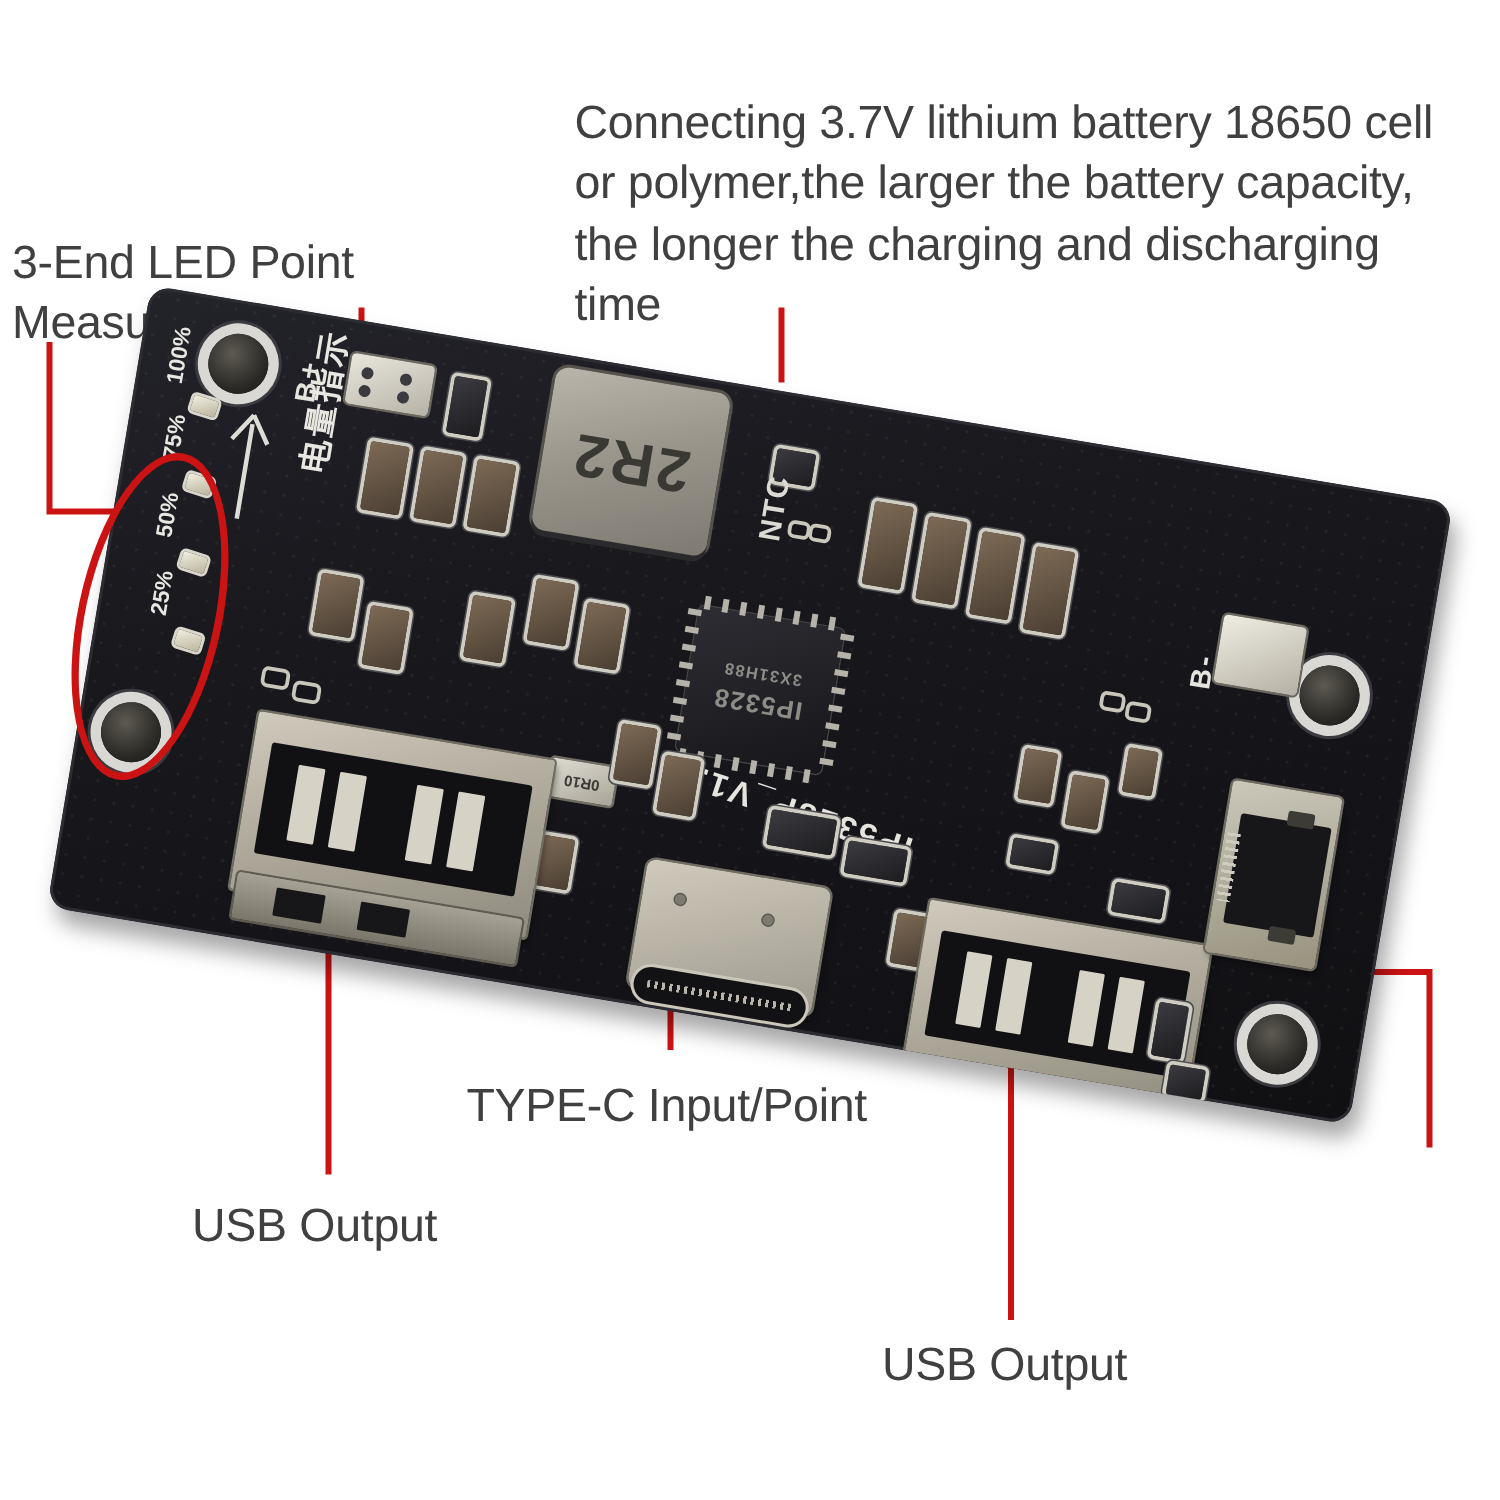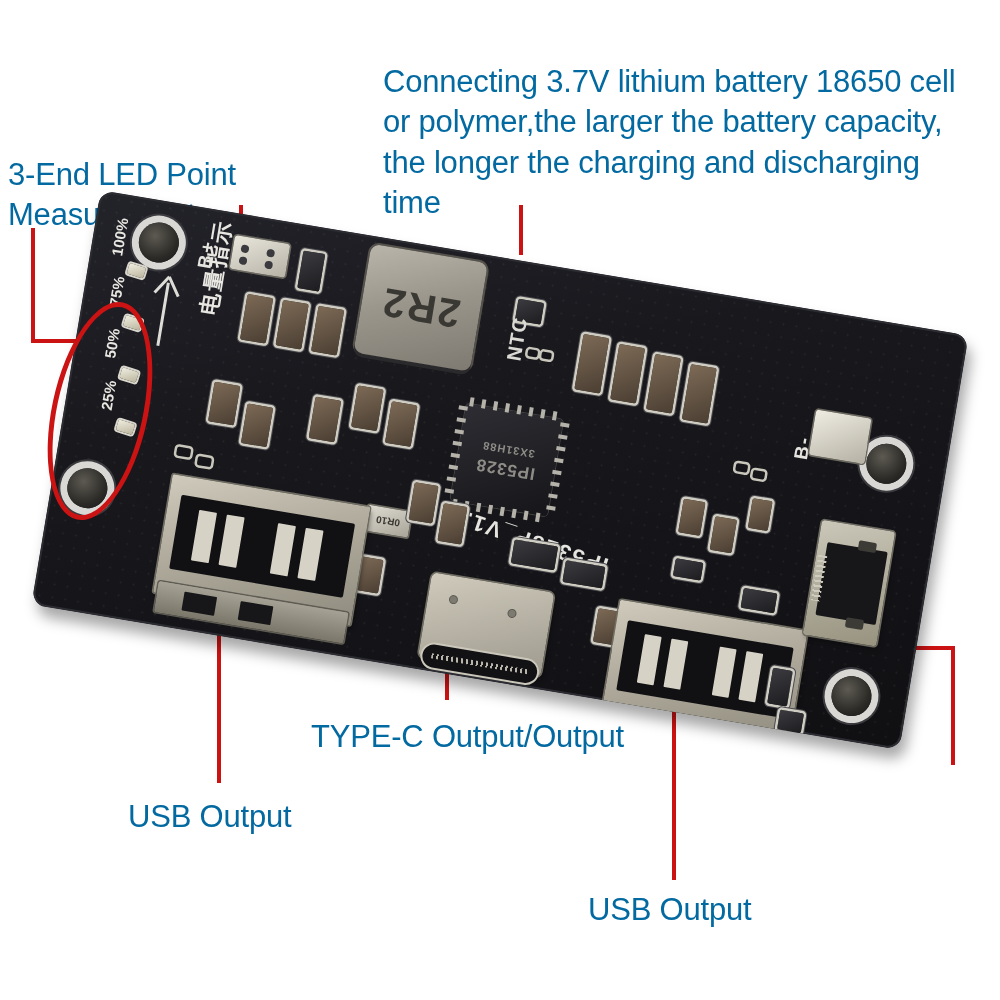--- a/index.html
+++ b/index.html
@@ -1,20 +1,20 @@
 <!DOCTYPE html>
 <html><head>
 <meta charset="utf-8">
 <style>
   html,body{margin:0;padding:0;background:#ffffff;}
   body{width:1000px;height:1000px;overflow:hidden;
        font-family:"Liberation Sans","DejaVu Sans",sans-serif;}
   #stage{position:relative;width:1000px;height:1000px;background:#fff;}
 
-  .anno{position:absolute;color:#0369a1;font-size:31px;line-height:1.30;
+  .anno{position:absolute;color:#404040;font-size:31px;line-height:1.30;
         letter-spacing:-0.2px;white-space:pre-line;}
   svg.leader{position:absolute;left:0;top:0;width:1000px;height:1000px;
              pointer-events:none;overflow:visible;}
 
   
   #boardwrap{position:absolute;left:40px;top:240px;width:920px;height:500px;}
   .board{position:absolute;left:20px;top:20px;width:880px;height:420px;
          background:linear-gradient(160deg,#23232a 0%,#18181d 35%,#141418 70%,#101013 100%);
          border-radius:14px;
          transform:rotate(9.5deg);
@@ -123,21 +123,21 @@
   </svg>
 
   <div class="anno" style="left:8px;top:155px;">3-End LED Point
 Measurement</div>
 
   <div class="anno" style="left:383px;top:62px;width:600px;">Connecting 3.7V lithium battery 18650 cell
 or polymer,the larger the battery capacity,
 the longer the charging and discharging
 time</div>
 
-  <div class="anno" style="left:311px;top:717px;">TYPE-C Output/Output</div>
+  <div class="anno" style="left:311px;top:717px;">TYPE-C Input/Point</div>
 
   <div class="anno" style="left:128px;top:797px;">USB Output</div>
 
   <div class="anno" style="left:588px;top:890px;">USB Output</div>
 
 
   <div id="boardwrap">
     <div class="board-edge"></div>
     <div class="board">
 

